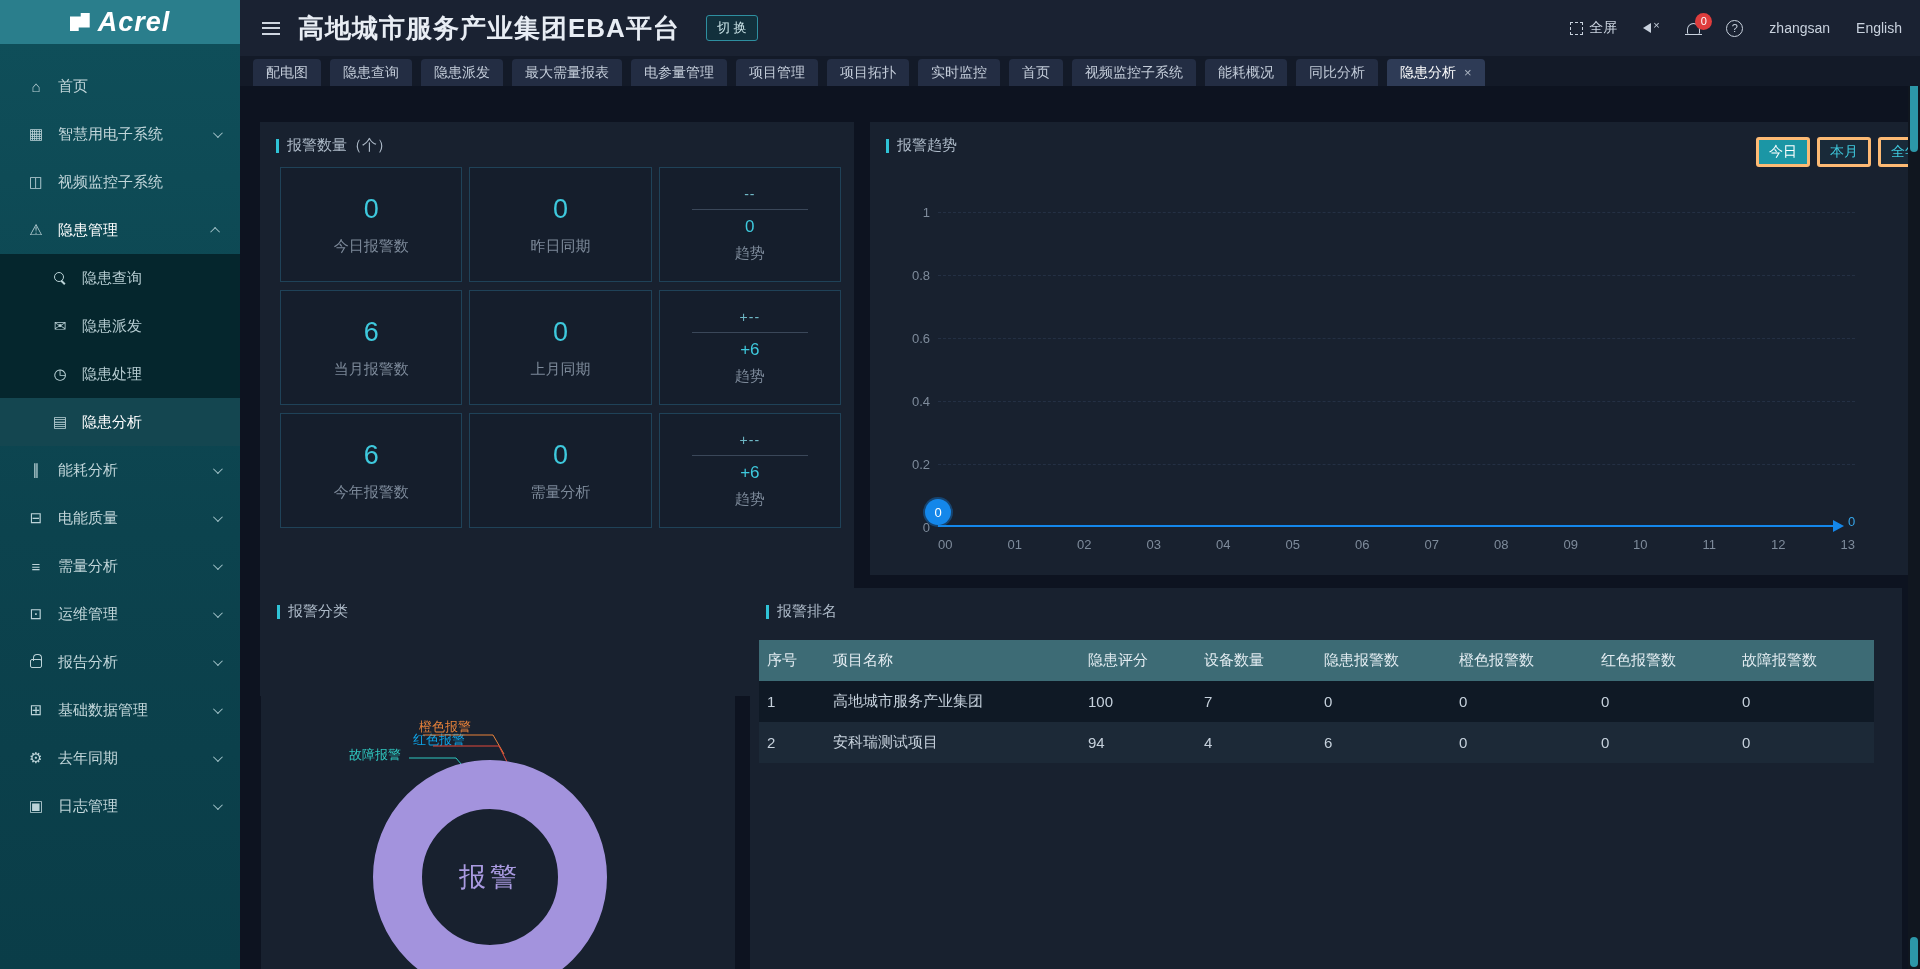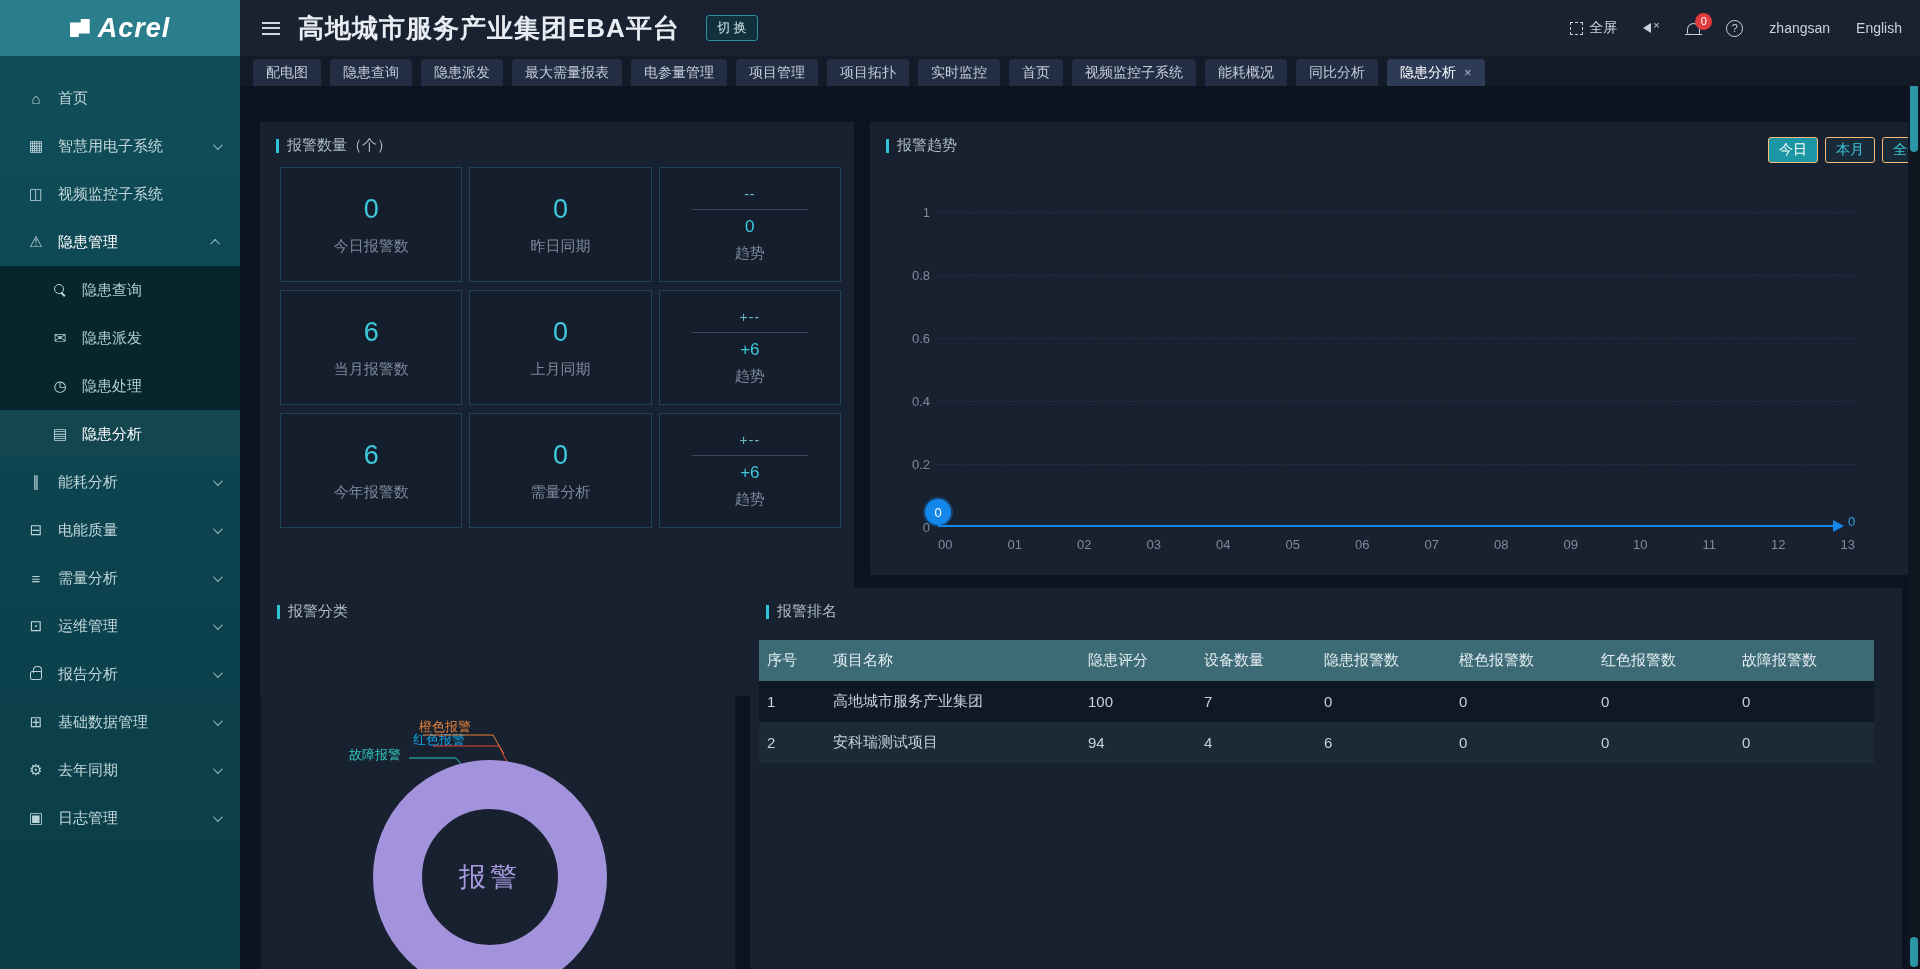--- a/index.html
+++ b/index.html
@@ -3,21 +3,21 @@
 <meta charset="utf-8">
 <style>
   * { margin:0; padding:0; box-sizing:border-box; }
   html,body { width:1920px; height:969px; overflow:hidden; background:#0c1118;
     font-family:"Liberation Sans","DejaVu Sans",sans-serif; }
   #app { position:relative; width:1920px; height:969px; overflow:hidden; background:#0d1320; }
 
   
   .sidebar { position:absolute; left:0; top:0; width:240px; height:969px;
     background:linear-gradient(180deg,#0f4f5a 0%,#0c434e 55%,#0a3d48 100%); z-index:5; }
-  .logo { height:56px; background:#2a7e8c; display:flex; align-items:center; justify-content:center;
+  .logo { height:44px; background:#2a7e8c; display:flex; align-items:center; justify-content:center;
     color:#fff; font-size:27px; font-weight:bold; font-style:italic; letter-spacing:1px; }
   .logo-mark { width:20px; height:18px; background:#fff; margin-right:8px;
     clip-path:polygon(0 20%,55% 20%,55% 0,100% 0,100% 80%,45% 80%,45% 100%,0 100%); }
   .side-menu { padding-top:18px; }
   .side-item { height:48px; display:flex; align-items:center; padding:0 20px 0 26px;
     color:#c2d6da; font-size:15px; cursor:pointer; }
   .side-item .s-icon { width:20px; margin-right:12px; font-size:15px; color:#bcd3d8; font-style:normal; text-align:center; }
   .side-item.parent-open { color:#fff; }
   .submenu { background:#05262d; }
   .submenu .side-item { padding-left:50px; color:#b7cdd2; }
@@ -86,21 +86,21 @@
   .card { border:1px solid #1f4258; display:flex; flex-direction:column; align-items:center;
     justify-content:center; background:rgba(17,27,41,.35); }
   .card .num { font-size:27px; color:#3ec9dd; margin-bottom:12px; }
   .card .lbl { font-size:15px; color:#7c8999; }
   .card .t-top { font-size:14px; color:#6fb8c6; margin-bottom:7px; letter-spacing:1px; }
   .card .t-div { width:64%; height:1px; background:#3a4759; margin-bottom:7px; }
   .card .t-val { font-size:17px; color:#3ec9dd; margin-bottom:7px; }
 
   #panel-trend { left:630px; top:36px; width:1090px; height:453px; }
   .trend-btns { position:absolute; right:28px; top:15px; display:flex; gap:7px; }
-  .tbtn { padding:3px 10px; font-size:14px; border:1px solid #fdba74; border-radius:3px;
+  .tbtn { padding:3px 10px; font-size:14px; border:3px solid #fdba74; border-radius:3px;
     color:#3ec9dd; background:rgba(47,195,214,.06); cursor:pointer; }
   .tbtn.active { background:#1b96a5; color:#fff; }
   .gridline { position:absolute; left:68px; width:917px; border-top:1px dashed #243044; }
   .ylab { position:absolute; left:12px; width:48px; text-align:right; font-size:13px; color:#7e8b9b; }
   .xlabels { position:absolute; left:68px; top:415px; width:917px; display:flex; justify-content:space-between; }
   .xlabels span { font-size:13px; color:#7e8b9b; }
   .trend-line { position:absolute; left:68px; top:403px; width:897px; height:2px; background:#1487ea; }
   .trend-arrow { position:absolute; left:963px; top:398px; width:0; height:0;
     border-top:6px solid transparent; border-bottom:6px solid transparent; border-left:11px solid #1487ea; }
   .pt-marker { position:absolute; left:55px; top:377px; width:26px; height:26px; border-radius:50%;

